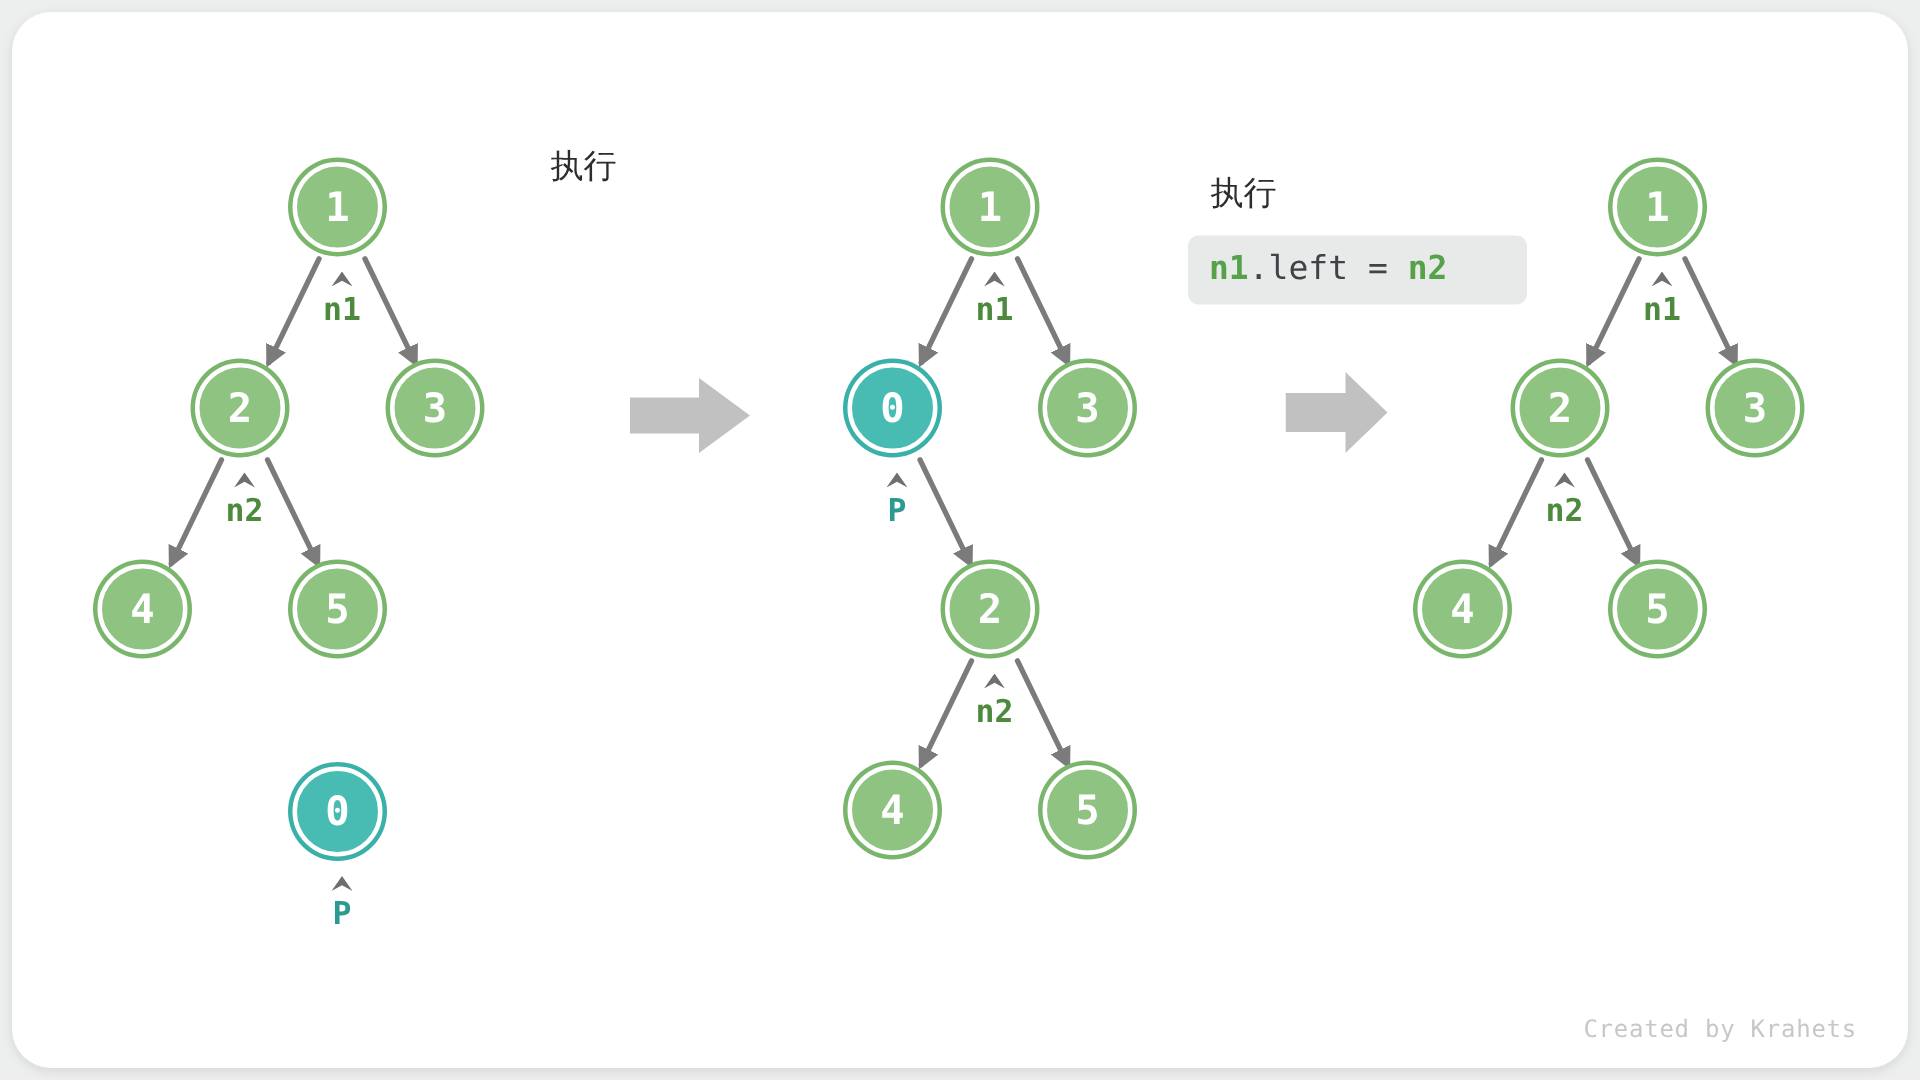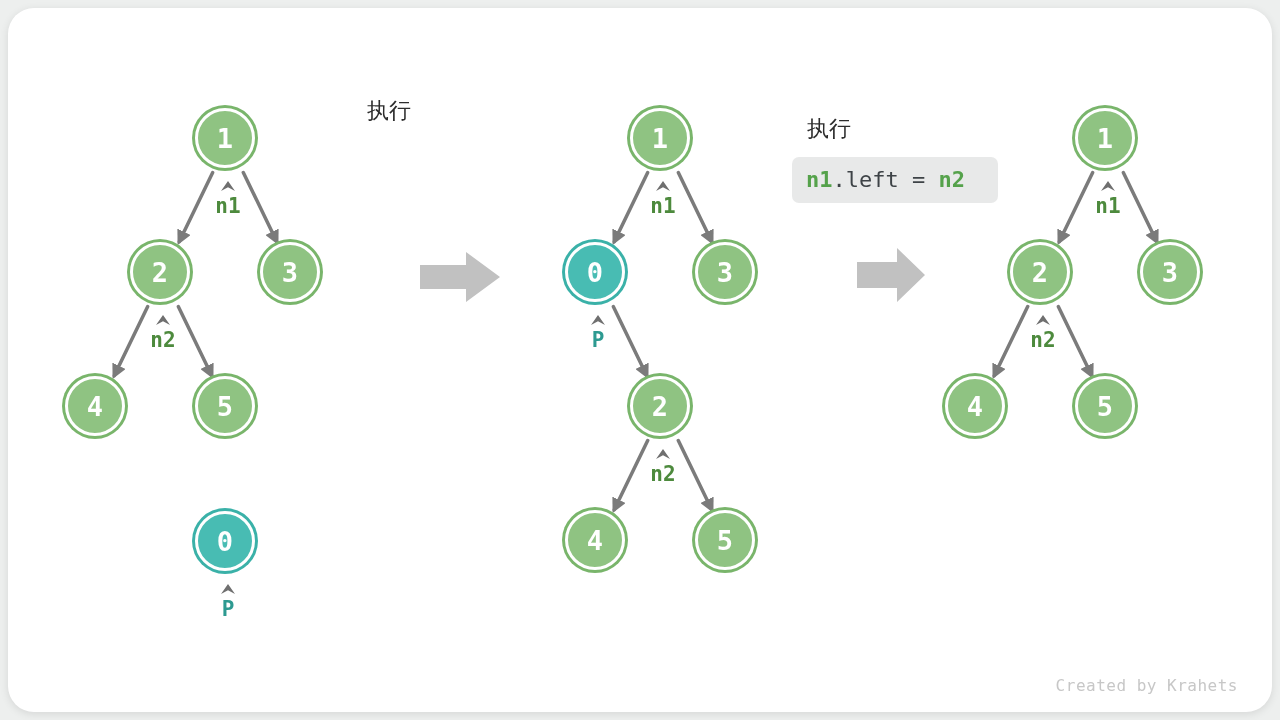--- a/index.html
+++ b/index.html
@@ -171,21 +171,21 @@
     <span class="txt">P</span>
   </div>
   <div class="pointer" style="left:623px;top:449px">
     <svg class="caret" width="14" height="10" viewBox="0 0 14 10">
         <path d="M7 0 L14 10 L7 6.2 L0 10 Z" fill="#6f6f6f"></path>
       </svg>
     <span class="txt">n2</span>
   </div>
 
   <div class="panel-title" style="left:807px;top:116px">执行</div>
-  <div class="code-box" style="left:792px;top:157px;width:206px;height:46px">
+  <div class="code-box" style="left:792px;top:157px;width:226px;height:46px">
     <div class="code-line"><span class="tok-green">n1</span><span>.left = </span><span class="tok-green">n2</span></div>
   </div>
 
   <svg class="flow-arrow" style="left:857px;top:248px" width="68" height="54" viewBox="0 0 68 54">
     <polygon points="0,14 40,14 40,0 68,27 40,54 40,40 0,40" fill="#c1c1c1"></polygon>
   </svg>
 
   <div class="node green" style="left:1075px;top:108px">
       <span class="val">1</span>
     </div>

